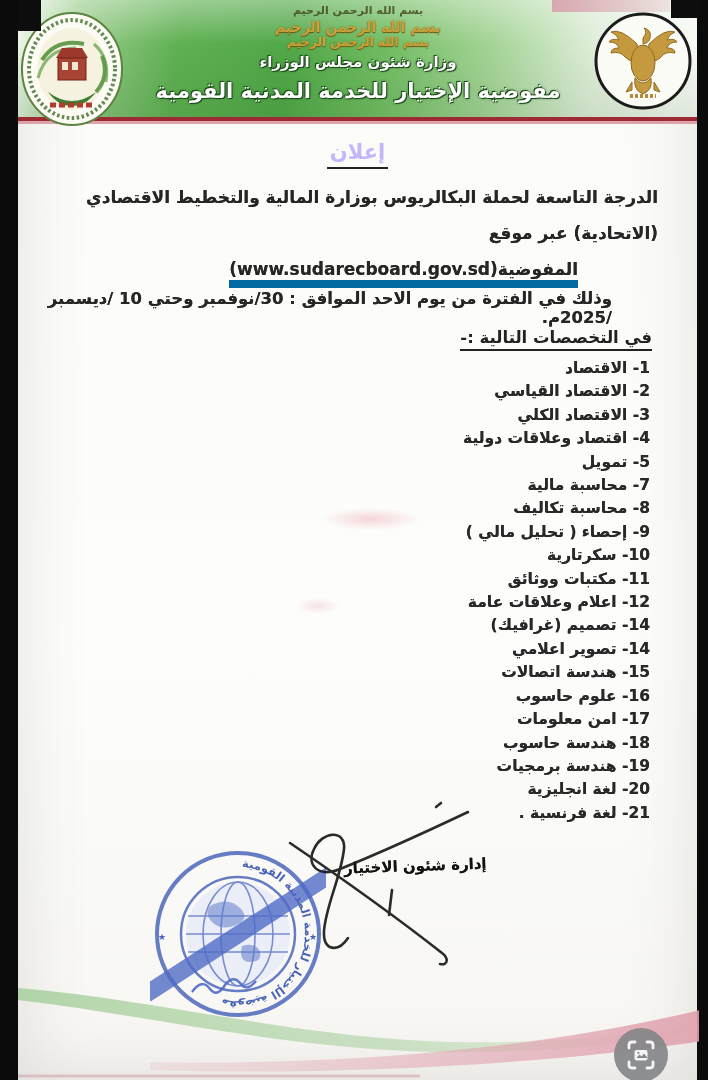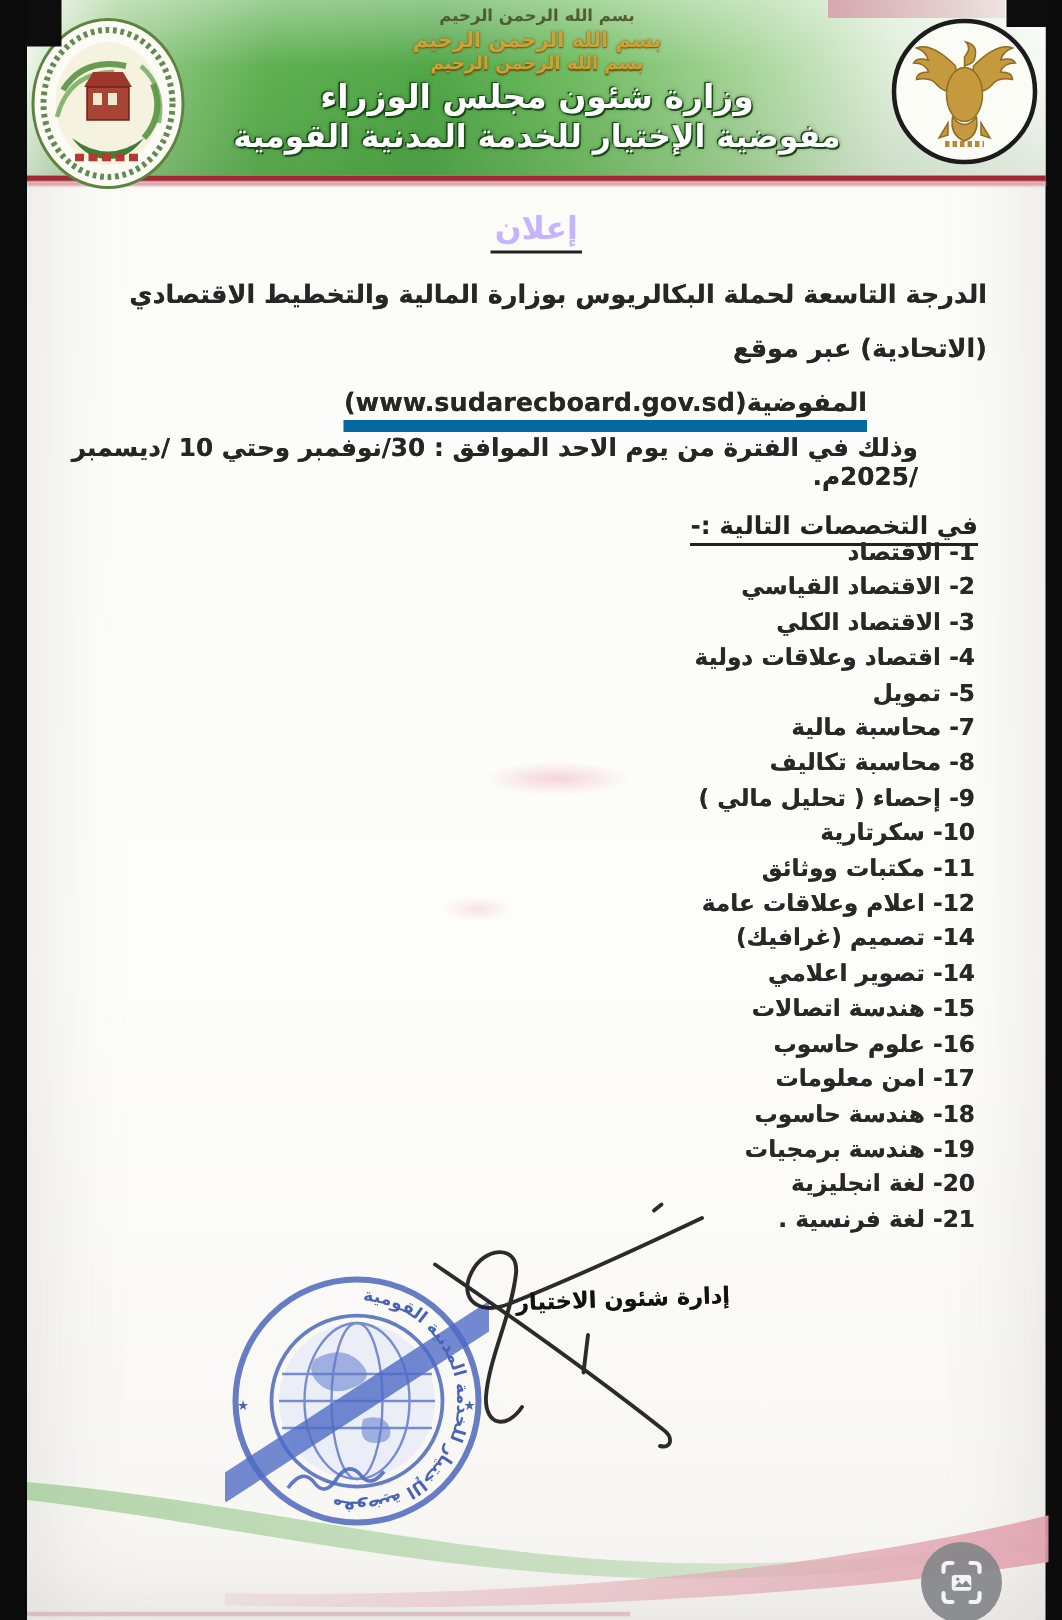--- a/index.html
+++ b/index.html
@@ -24,41 +24,41 @@
   .header-band::after{content:"";position:absolute;inset:0;
     background:linear-gradient(180deg,rgba(255,255,255,.38) 0%,rgba(255,255,255,0) 38%,rgba(20,70,20,.10) 100%);}
   .redline{position:absolute;left:18px;top:117px;width:679px;height:4px;background:#a02a34;}
   .redline2{position:absolute;left:18px;top:121px;width:679px;height:3px;background:#dca3a9;filter:blur(.6px);}
 
   .hdr-txt{position:absolute;left:148px;width:420px;text-align:center;color:#fff;font-weight:700;}
   .bismillah{top:4px;font-size:11px;color:#454a20;opacity:.85;font-weight:700;filter:blur(.3px);}
   .goldcal{top:20px;font-size:14px;line-height:15px;color:#c9a23c;letter-spacing:-1px;
     text-shadow:0 1px 1px #6e5410,0 0 2px #8a6d1a;filter:blur(.35px);font-weight:700;}
   .goldcal .row2{font-size:12px;letter-spacing:-1.5px;}
-  .ministry{top:53px;font-size:22px;
+  .ministry{top:53px;font-size:15px;
     text-shadow:0 0 3px rgba(18,62,18,.95),1px 1px 0 #1d4f1a,-1px -1px 0 #1d4f1a;}
   .commission{top:79px;font-size:21px;
     text-shadow:0 0 3px rgba(18,62,18,.95),1px 1px 0 #1d4f1a,-1px -1px 0 #1d4f1a;}
 
   .logo{position:absolute;}
   .logo.left{left:20px;top:10px;}
   .logo.right{left:592px;top:8px;}
 
   
   .doc-title{position:absolute;left:18px;top:140px;width:679px;text-align:center;}
   .doc-title span{display:inline-block;font-size:21px;font-weight:700;color:#c4b5fd;
     border-bottom:2.5px solid #222;padding:0 3px 3px;}
   .para1{position:absolute;right:50px;top:179px;width:612px;direction:rtl;text-align:right;
     font-size:17px;font-weight:600;color:#262626;line-height:36px;text-shadow:0 0 .4px #555;}
   .para1 .l1{padding-right:7px;}
   .para1 .l3{padding-right:80px;}
   .para1 .l3 span{border-bottom:8px solid #0369a1;padding-bottom:1px;}
   .para2{position:absolute;right:96px;top:289px;direction:rtl;text-align:right;
     font-size:16.5px;font-weight:600;color:#262626;text-shadow:0 0 .4px #555;}
-  .section-title{position:absolute;right:56px;top:341px;direction:rtl;font-size:16.5px;
+  .section-title{position:absolute;right:56px;top:328px;direction:rtl;font-size:16.5px;
     font-weight:700;color:#222;}
   .section-title span{border-bottom:2px solid #222;padding-bottom:2px;}
   .spec-list{position:absolute;right:58px;top:357px;direction:rtl;text-align:right;
     font-size:15.5px;font-weight:600;color:#282828;line-height:23.4px;text-shadow:0 0 .4px #555;}
 
   .smudge{position:absolute;left:323px;top:508px;width:96px;height:22px;
     background:radial-gradient(ellipse at center,rgba(235,158,170,.42),rgba(235,158,170,0) 72%);}
   .smudge2{position:absolute;left:296px;top:598px;width:44px;height:16px;
     background:radial-gradient(ellipse at center,rgba(235,158,170,.28),rgba(235,158,170,0) 72%);}
 

